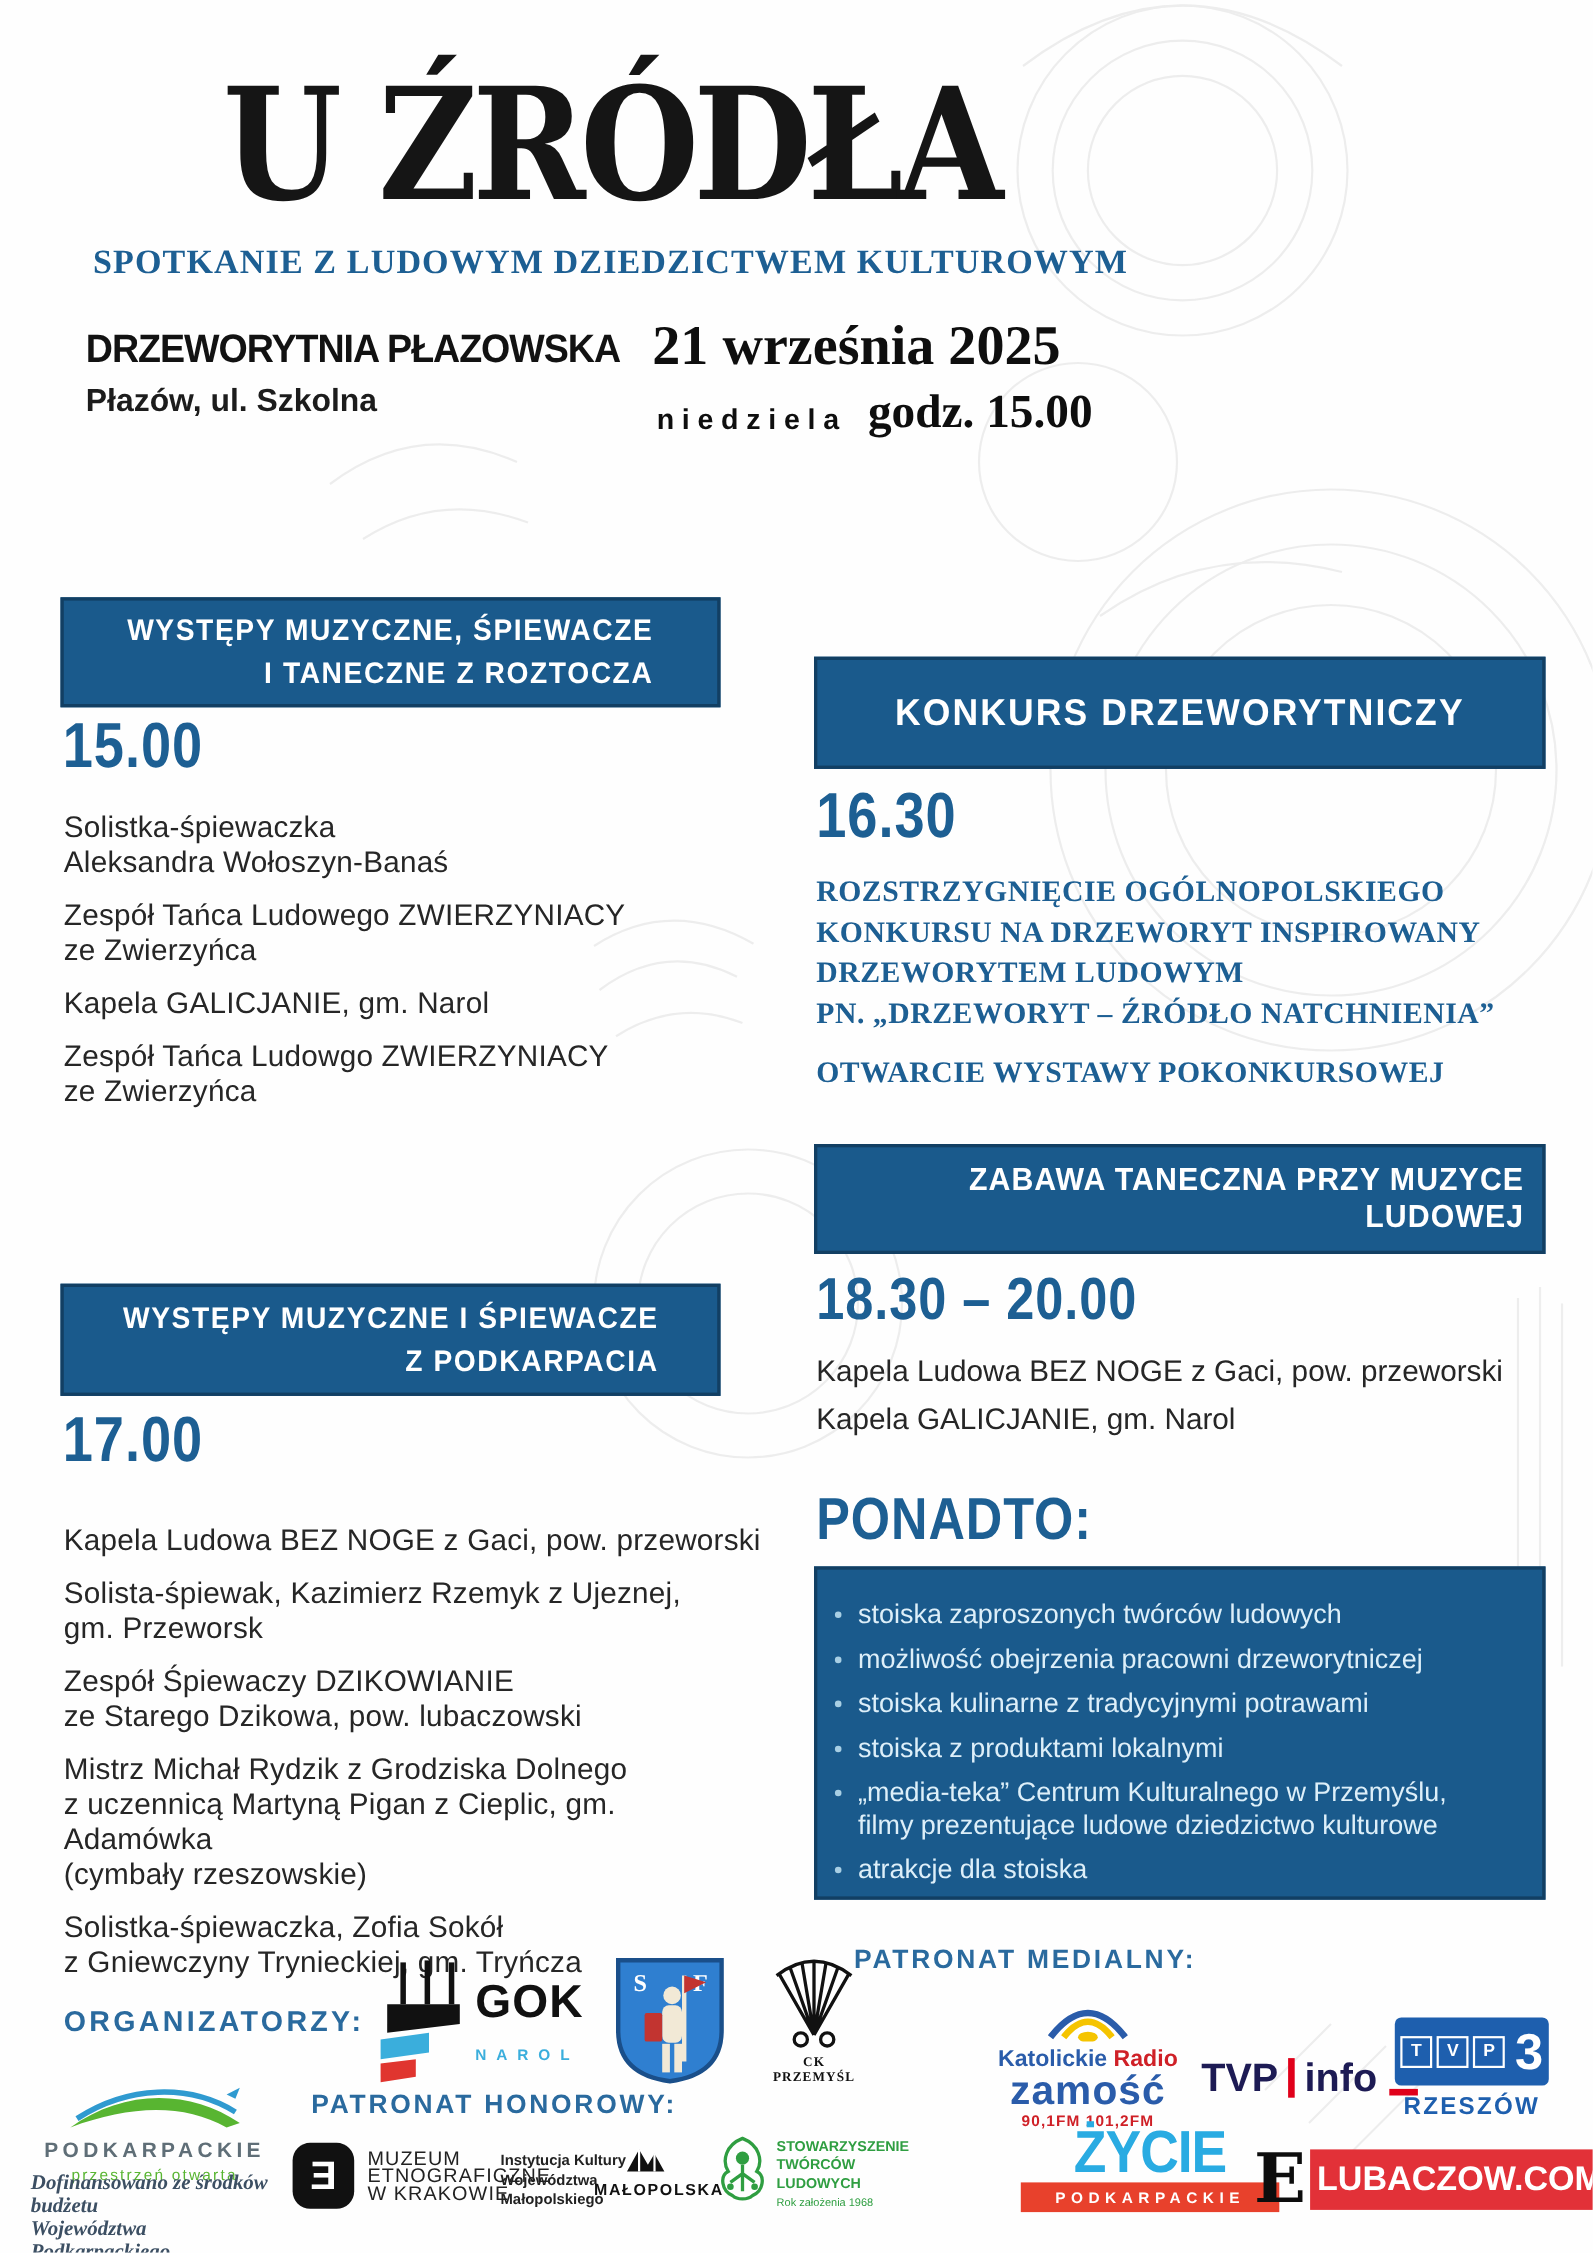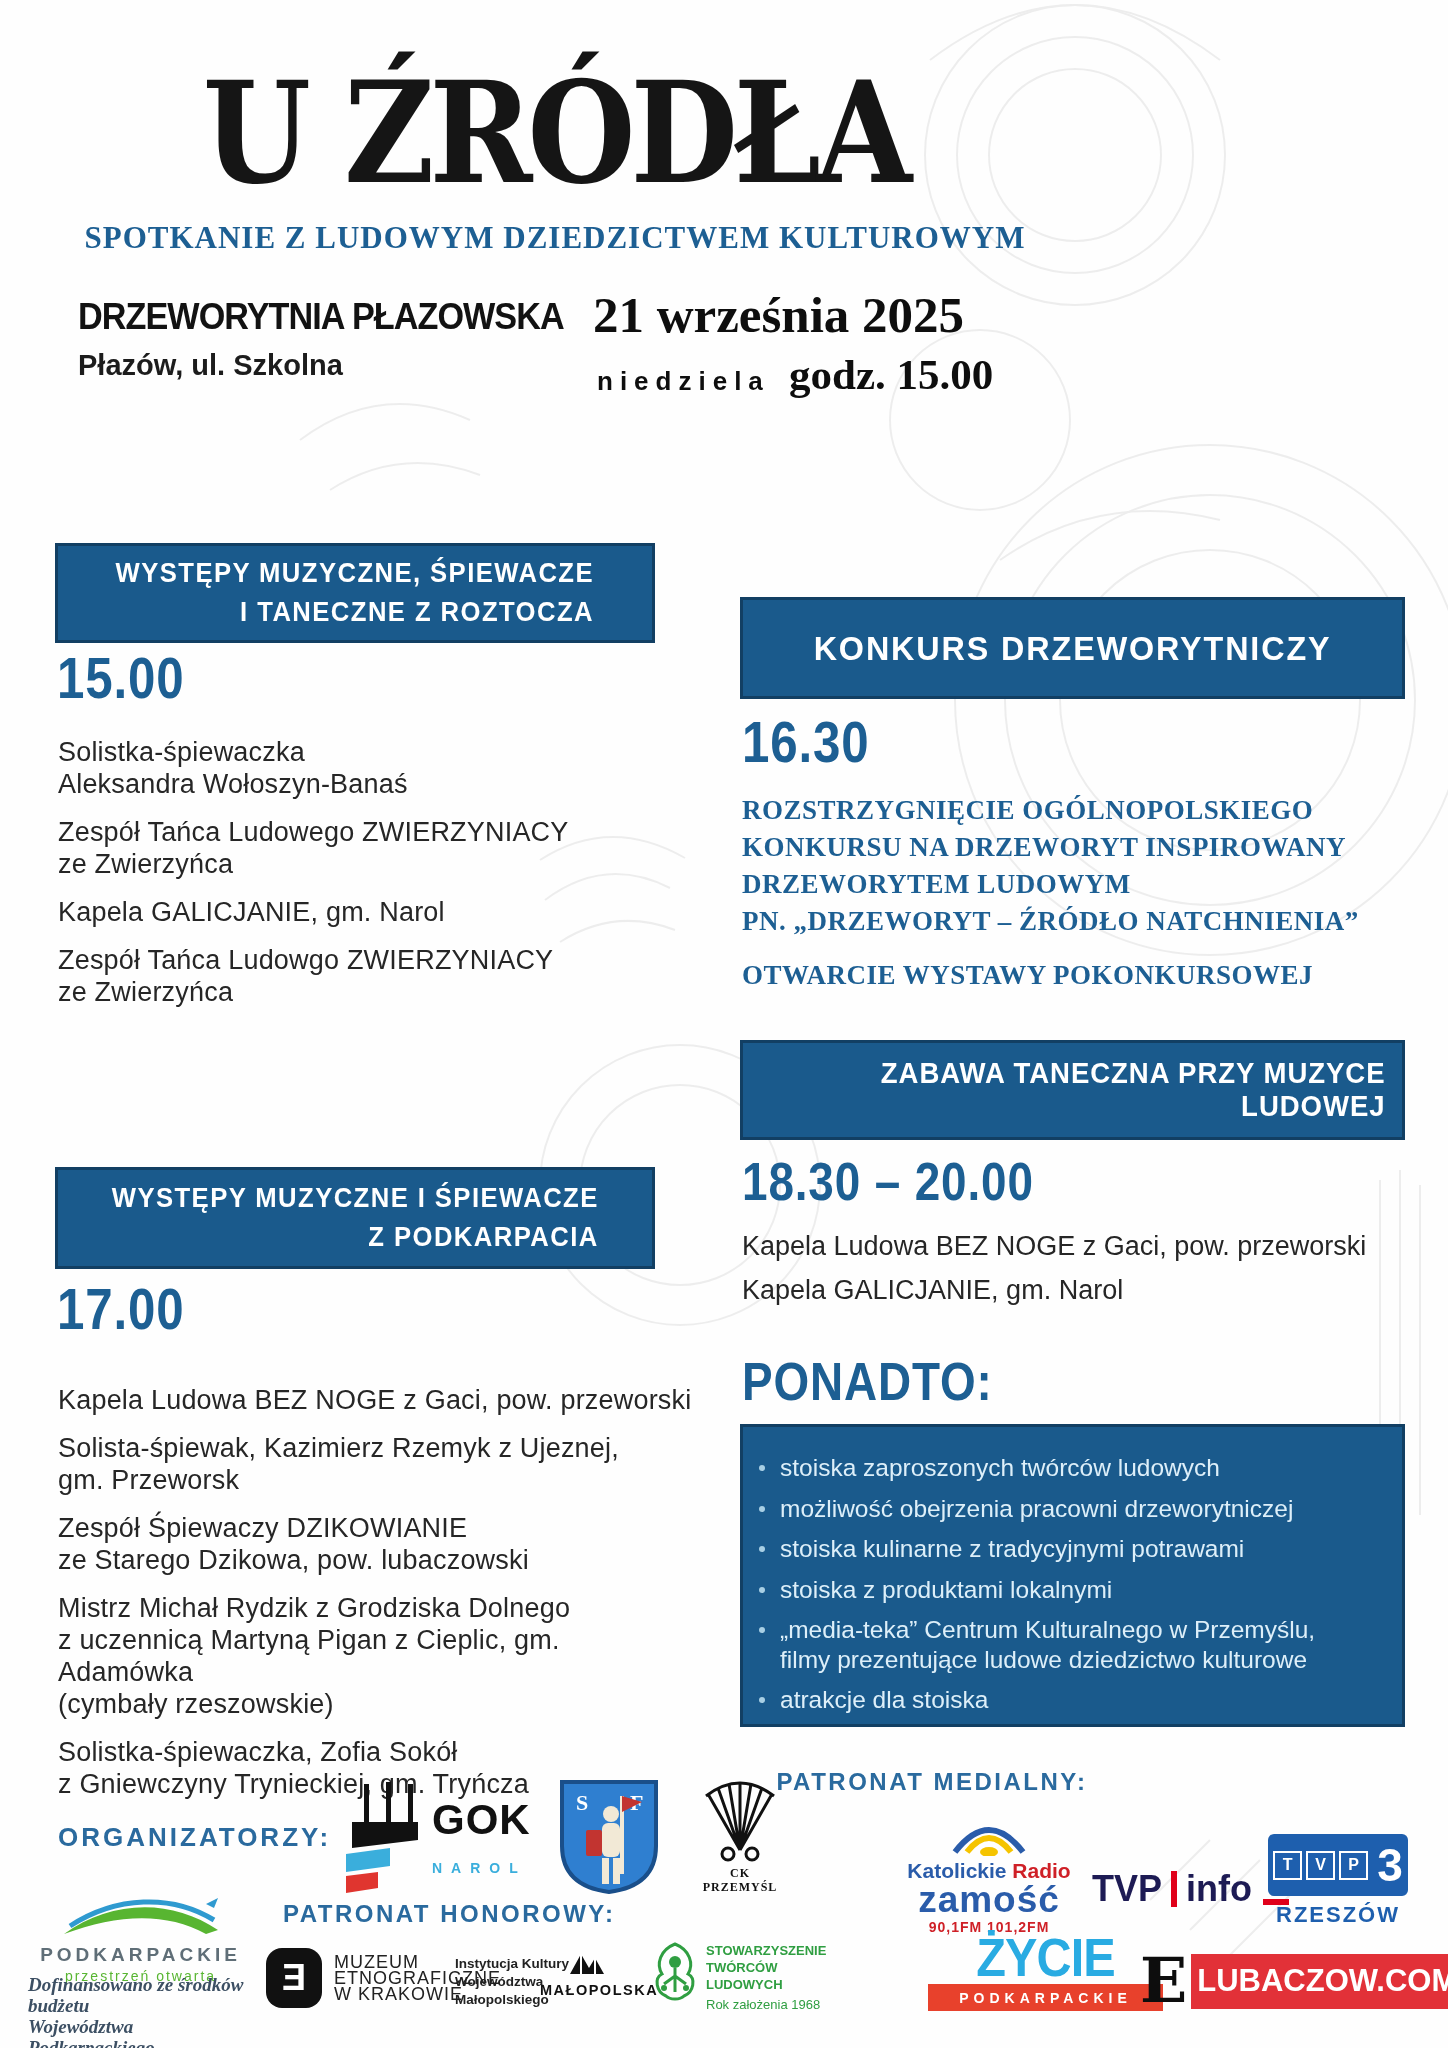--- a/index.html
+++ b/index.html
@@ -122,21 +122,21 @@
 
   .muzeum{left:266px;top:1948px;display:flex;gap:12px;align-items:center;}
   .muzeum-mark{width:56px;height:60px;background:#111;border-radius:16px;display:flex;align-items:center;justify-content:center;
     color:#fff;font-size:36px;font-weight:900;}
   .small-lbl{font-size:18px;font-weight:normal;letter-spacing:1px;line-height:16px;color:#222;}
   .instytucja{left:455px;top:1955px;font-size:13.5px;font-weight:bold;line-height:18px;color:#222;}
   .malo{left:540px;top:1950px;width:100px;text-align:center;}
   .malo-t{font-size:14.5px;font-weight:bold;letter-spacing:1.5px;color:#111;margin-top:2px;}
   .stl{left:652px;top:1942px;display:flex;gap:8px;align-items:flex-start;}
   .stl-txt{font-size:13px;font-weight:bold;line-height:17px;color:#2f9e41;}
-  .stl-sub{font-size:13px;color:#2f9e41;margin-top:4px;}
+  .stl-sub{font-size:10px;color:#2f9e41;margin-top:4px;}
 </style>
 </head>
 <body>
 
 <div class="poster">
 
   <svg class="wm" width="1448" height="2048" viewBox="0 0 1448 2048">
     <g stroke="#e0e0e0" stroke-width="2" fill="none">
       <circle cx="1075" cy="155" r="150"></circle>
         <circle cx="1075" cy="155" r="118"></circle>

